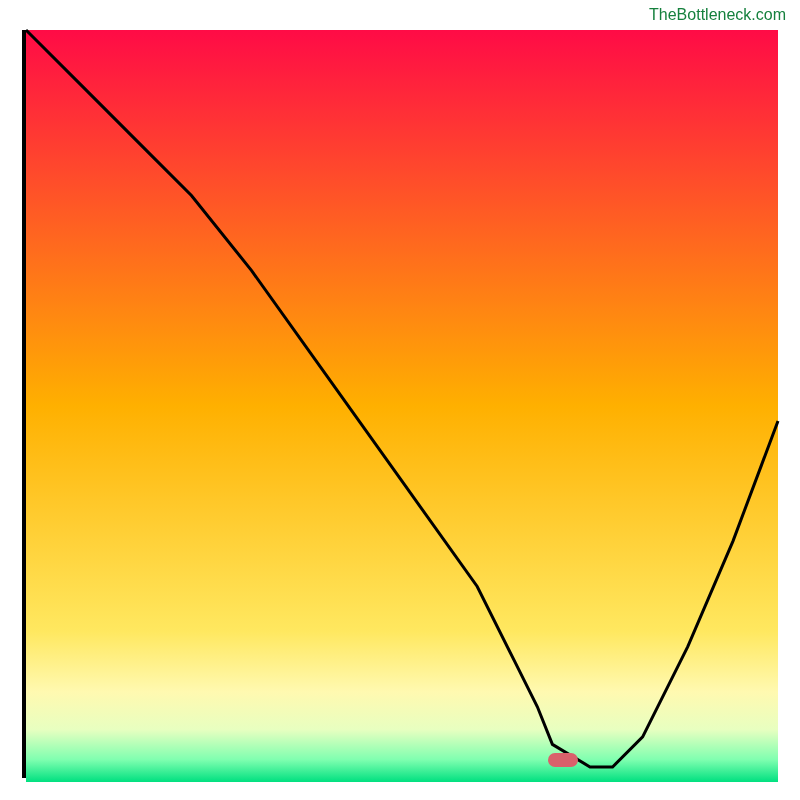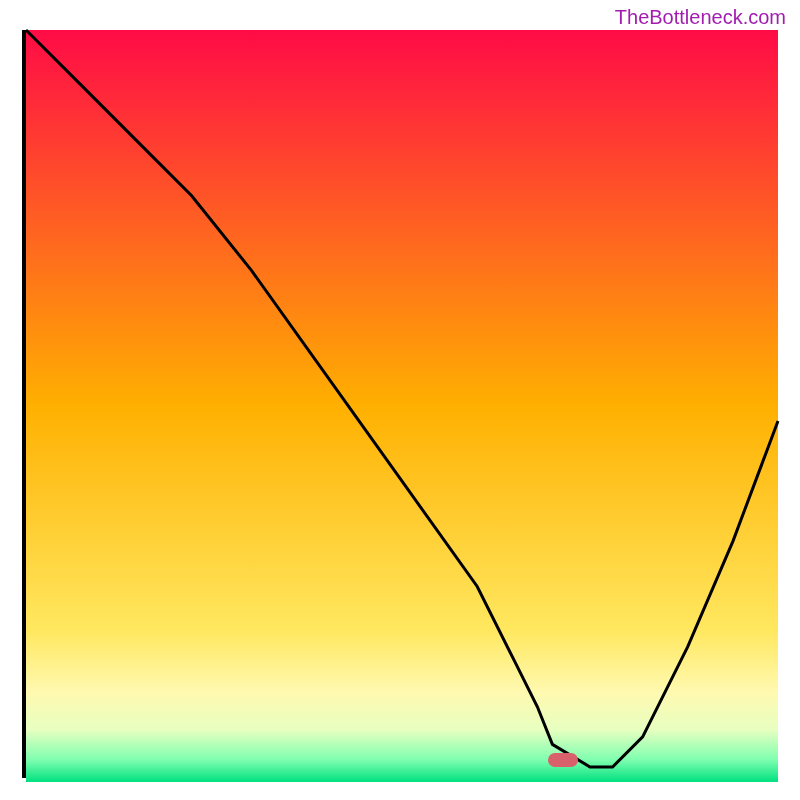--- a/index.html
+++ b/index.html
@@ -7,22 +7,22 @@
     width: 800px;
     height: 800px;
     background: #fff;
     font-family: Arial, sans-serif;
     position: relative;
   }
   .watermark {
     position: absolute;
     top: 6px;
     right: 14px;
-    font-size: 20px;
-    color: #a21caf;
+    font-size: 16px;
+    color: #15803d;
     font-weight: 500;
   }
   .plot-area {
     position: absolute;
     left: 22px;
     top: 30px;
     width: 756px;
     height: 748px;
     border-left: 4px solid #000;
     border-bottom: 4px solid #000;

